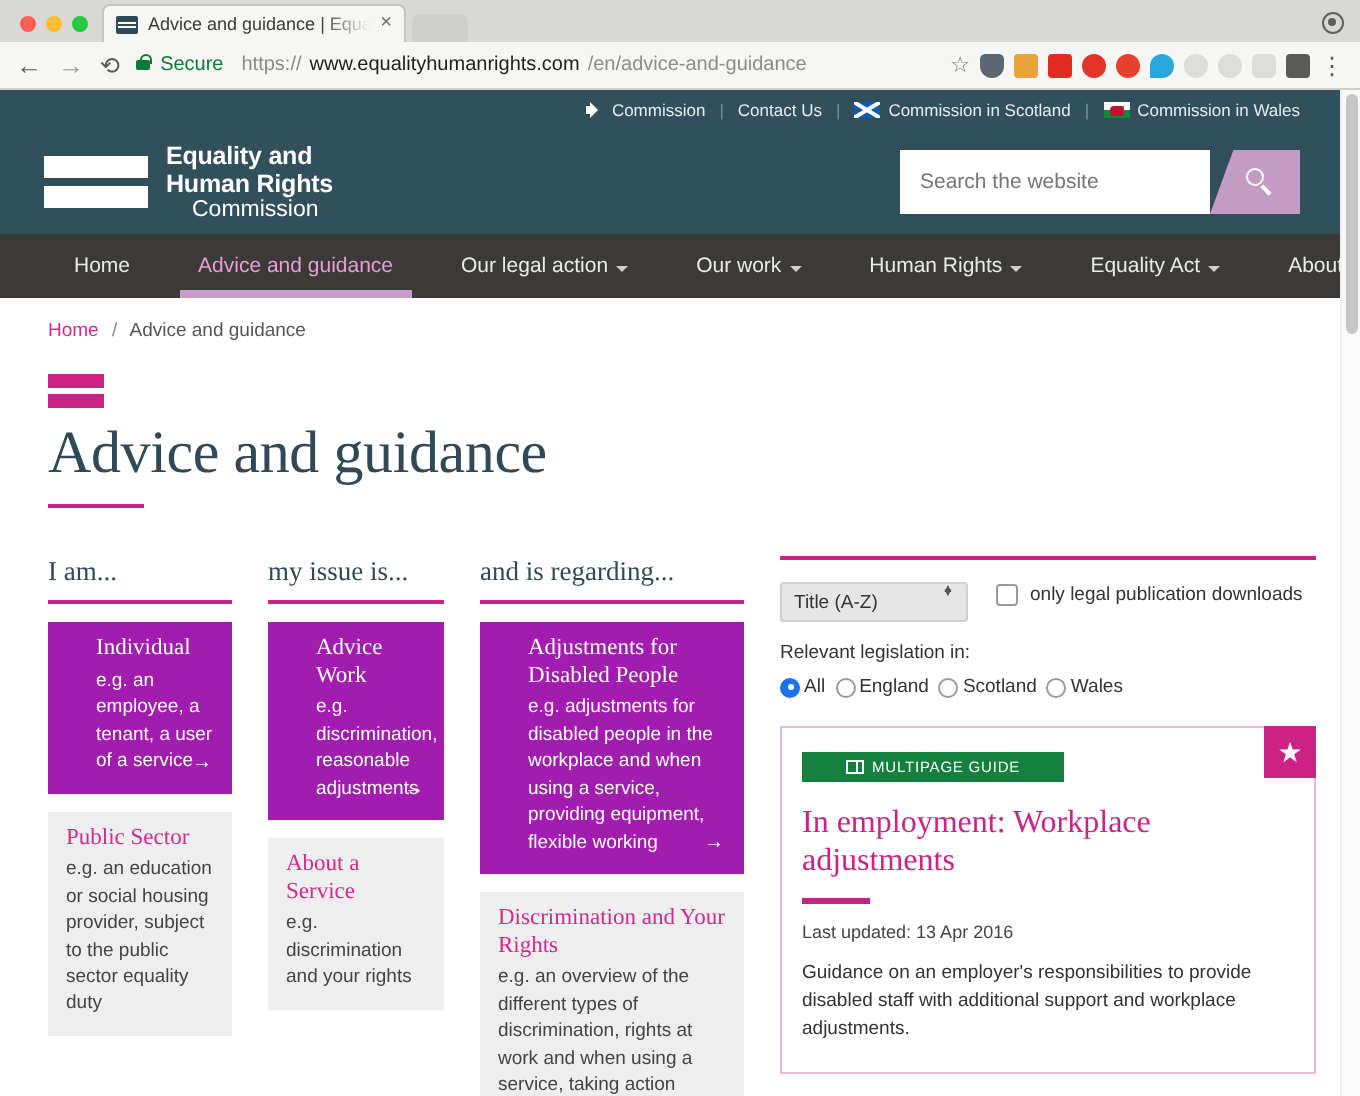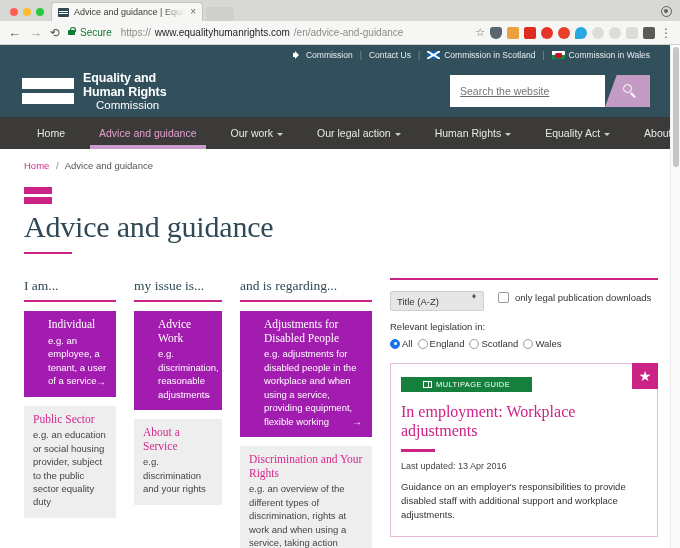--- a/index.html
+++ b/index.html
@@ -147,21 +147,20 @@
   .logo-l3 { font-size: 11.5px; font-weight: normal; margin-left: 13px; }
 
   .searchwrap {
     margin-left: auto; display: flex; height: 32px; width: 200px;
     position: relative;
   }
   .search-input {
     flex: 1; background: #fff; border: none; outline: none;
     font-size: 10.5px; color: #6b6b6b; padding: 0 10px;
     font-family: "Liberation Sans", sans-serif;
-    text-decoration: underline;
   }
   .search-btn {
     width: 46px; background: #c49bc4; border: none; cursor: pointer;
     position: relative;
     clip-path: polygon(26% 0, 100% 0, 100% 100%, 0 100%);
   }
   .mag {
     position: absolute; left: 18px; top: 9px;
     width: 9px; height: 9px; border: 1.6px solid #fff; border-radius: 50%;
   }
@@ -401,25 +400,25 @@
     </div>
 
     <div class="mainnav">
       <div class="navitem">
         <span>Home</span>
       </div>
       <div class="navitem active">
         <span>Advice and guidance</span>
       </div>
       <div class="navitem">
+        <span>Our legal action</span>
+        <span class="caret"></span>
+      </div>
+      <div class="navitem">
         <span>Our work</span>
-        <span class="caret"></span>
-      </div>
-      <div class="navitem">
-        <span>Our legal action</span>
         <span class="caret"></span>
       </div>
       <div class="navitem">
         <span>Human Rights</span>
         <span class="caret"></span>
       </div>
       <div class="navitem">
         <span>Equality Act</span>
         <span class="caret"></span>
       </div>

